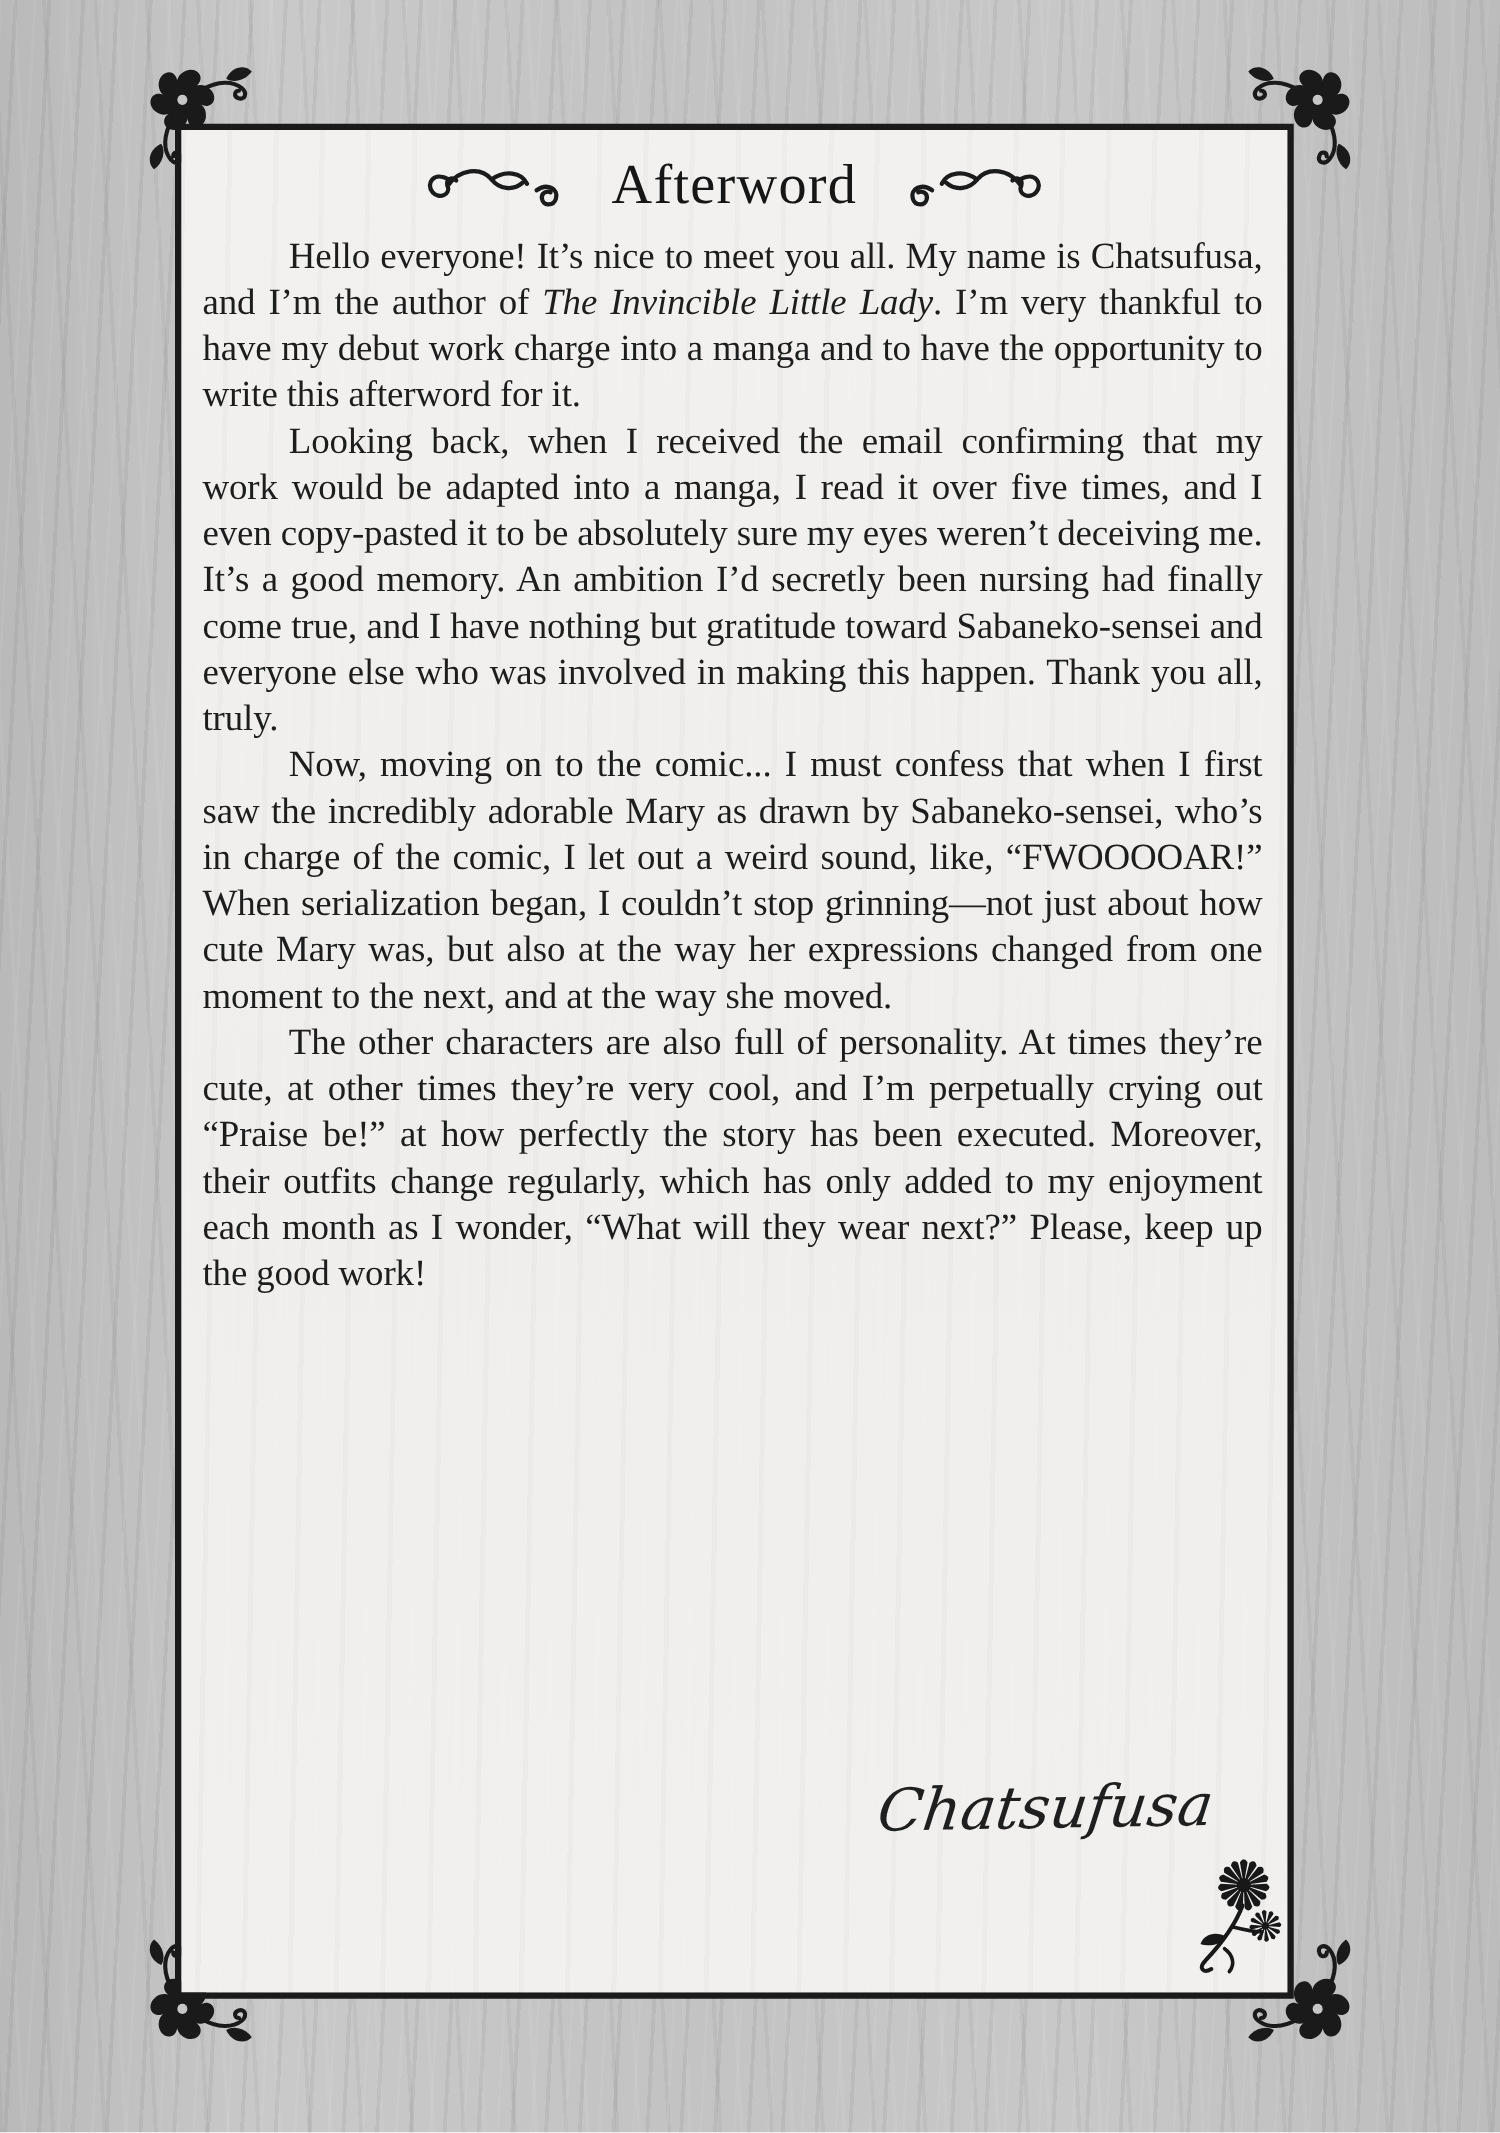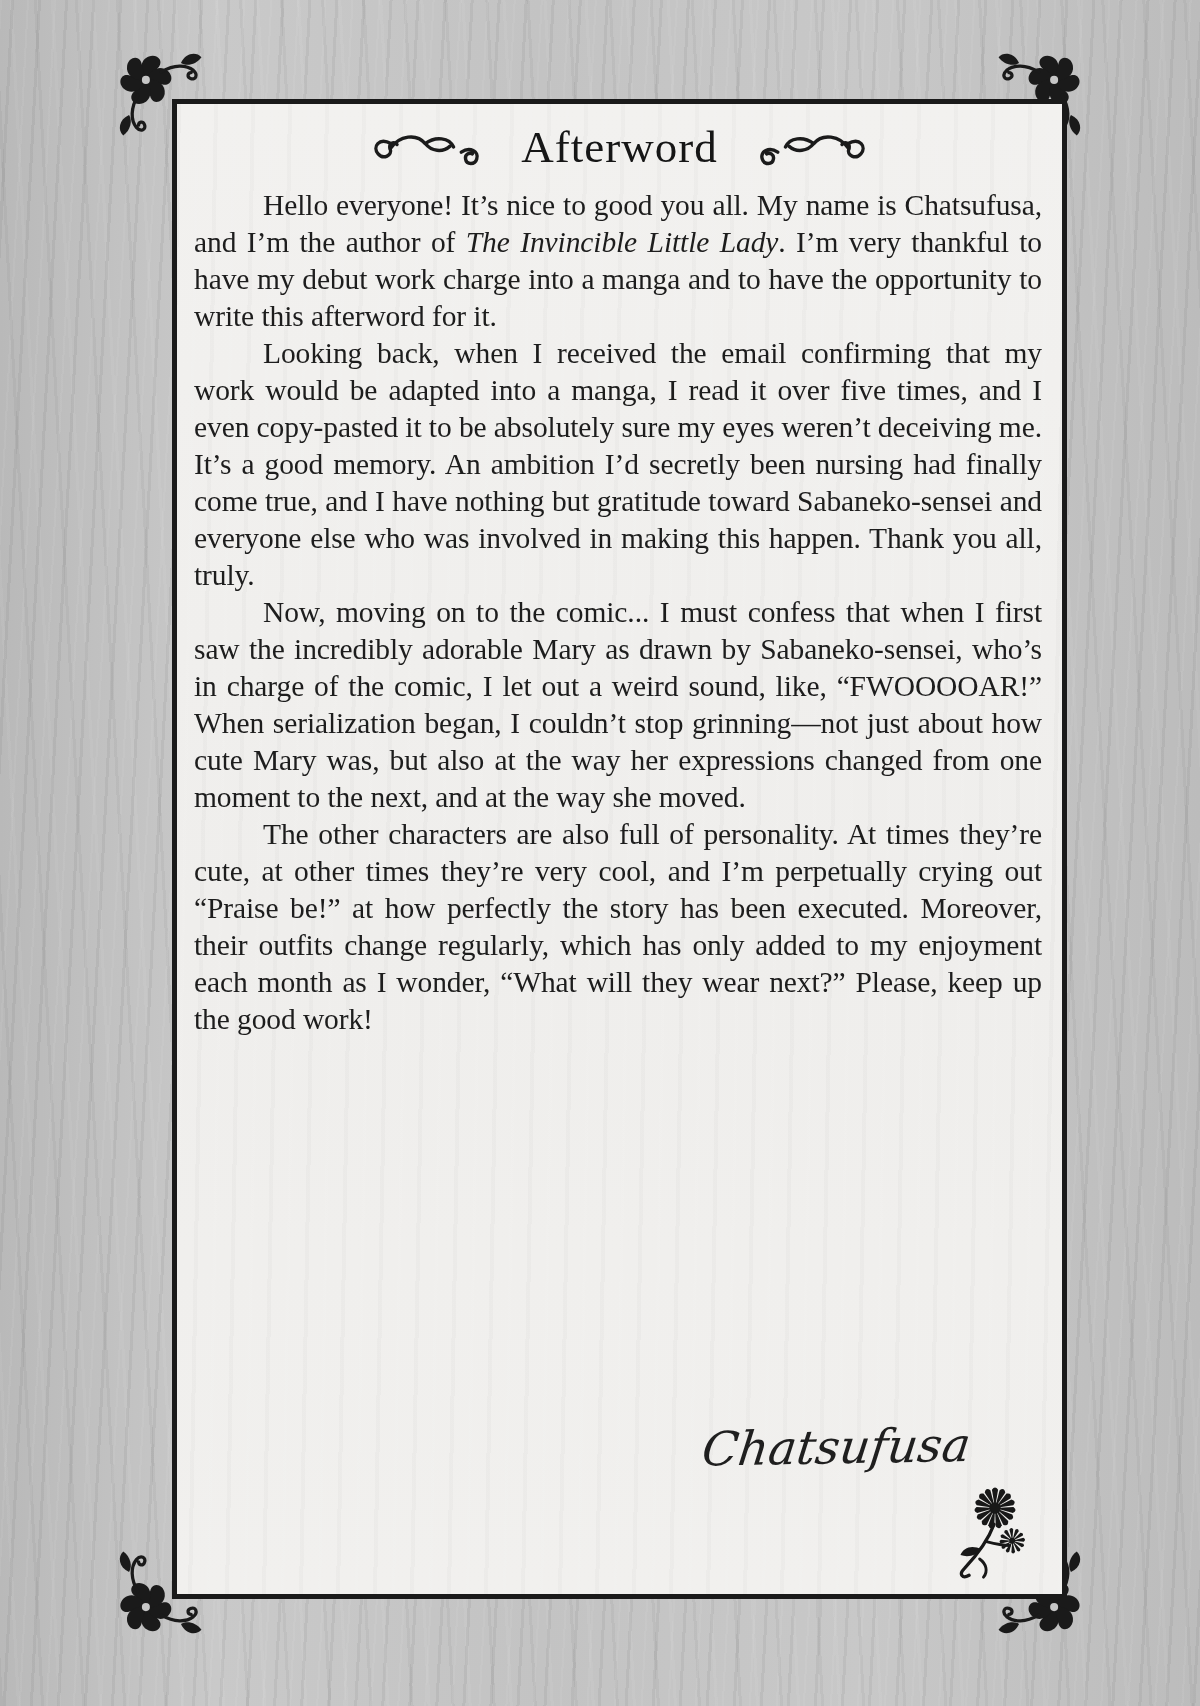--- a/index.html
+++ b/index.html
@@ -8,21 +8,21 @@
     width: 1200px;
     height: 1706px;
     overflow: hidden;
     background:
       repeating-linear-gradient(93deg, rgba(255,255,255,0.055) 0 2px, rgba(0,0,0,0) 2px 11px, rgba(0,0,0,0.05) 11px 14px, rgba(0,0,0,0) 14px 27px),
       repeating-linear-gradient(87deg, rgba(0,0,0,0.04) 0 3px, rgba(0,0,0,0) 3px 17px, rgba(255,255,255,0.05) 17px 20px, rgba(0,0,0,0) 20px 41px),
       linear-gradient(90deg, #b9b9b9 0%, #c9c9c9 18%, #c3c3c3 45%, #c8c8c8 72%, #bcbcbc 100%);
   }
   .frame {
     position: absolute;
-    left: 172px; top: 99px;
+    left: 140px; top: 99px;
     width: 885px; height: 1490px;
     border: 5px solid #1a1a1a;
     background:
       repeating-linear-gradient(91deg, rgba(0,0,0,0.018) 0 4px, rgba(0,0,0,0) 4px 19px, rgba(255,255,255,0.035) 19px 22px, rgba(0,0,0,0) 22px 37px),
       linear-gradient(180deg, #f2f1ef 0%, #efeeec 55%, #f1f0ee 100%);
   }
   .title-row {
     display: flex;
     align-items: center;
     justify-content: center;
@@ -162,21 +162,21 @@
       <svg class="flourish" width="120" height="48" viewBox="0 0 132 56">
           <use href="#titleSwirl"></use>
         </svg>
       <h1 class="title">Afterword</h1>
       <svg class="flourish" width="120" height="48" viewBox="0 0 132 56" transform="scale(-1,1)" style="transform:scaleX(-1);">
           <use href="#titleSwirl"></use>
         </svg>
     </div>
 
     <div class="body-text">
-        <p><span>Hello everyone! It’s nice to good you all. My name is Chatsufusa, and I’m the author of </span><em>The Invincible Little Lady</em><span>. I’m very thankful to have my debut work charge into a manga and to have the opportunity to write this afterword for it.</span></p>
+        <p><span>Hello everyone! It’s nice to meet you all. My name is Chatsufusa, and I’m the author of </span><em>The Invincible Little Lady</em><span>. I’m very thankful to have my debut work charge into a manga and to have the opportunity to write this afterword for it.</span></p>
         <p><span>Looking back, when I received the email confirming that my work would be adapted into a manga, I read it over five times, and I even copy-pasted it to be absolutely sure my eyes weren’t deceiving me. It’s a good memory. An ambition I’d secretly been nursing had finally come true, and I have nothing but gratitude toward Sabaneko-sensei and everyone else who was involved in making this happen. Thank you all, truly.</span></p>
         <p><span>Now, moving on to the comic... I must confess that when I first saw the incredibly adorable Mary as drawn by Sabaneko-sensei, who’s in charge of the comic, I let out a weird sound, like, “FWOOOOAR!” When serialization began, I couldn’t stop grinning—not just about how cute Mary was, but also at the way her expressions changed from one moment to the next, and at the way she moved.</span></p>
         <p><span>The other characters are also full of personality. At times they’re cute, at other times they’re very cool, and I’m perpetually crying out “Praise be!” at how perfectly the story has been executed. Moreover, their outfits change regularly, which has only added to my enjoyment each month as I wonder, “What will they wear next?” Please, keep up the good work!</span></p>
       </div>
 
   </div>
 
   <div class="signature">Chatsufusa</div>
   <svg class="sig-flower" width="88" height="96" viewBox="0 0 90 100">
       <use href="#sigFlower"></use>

